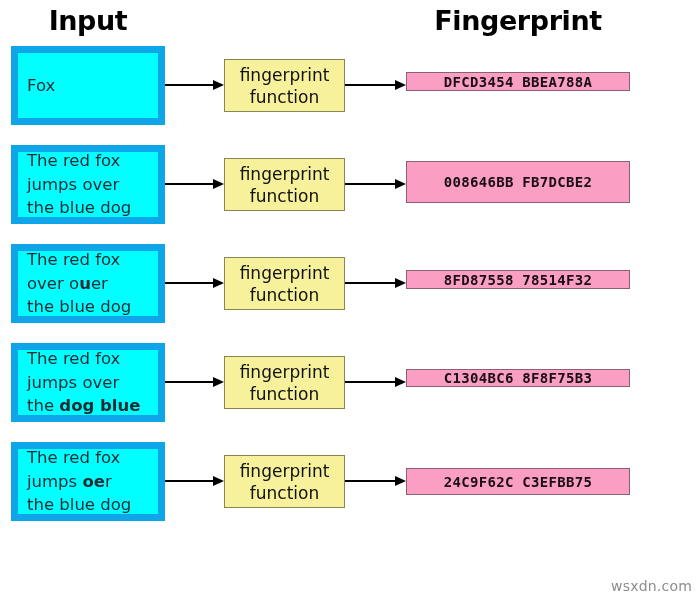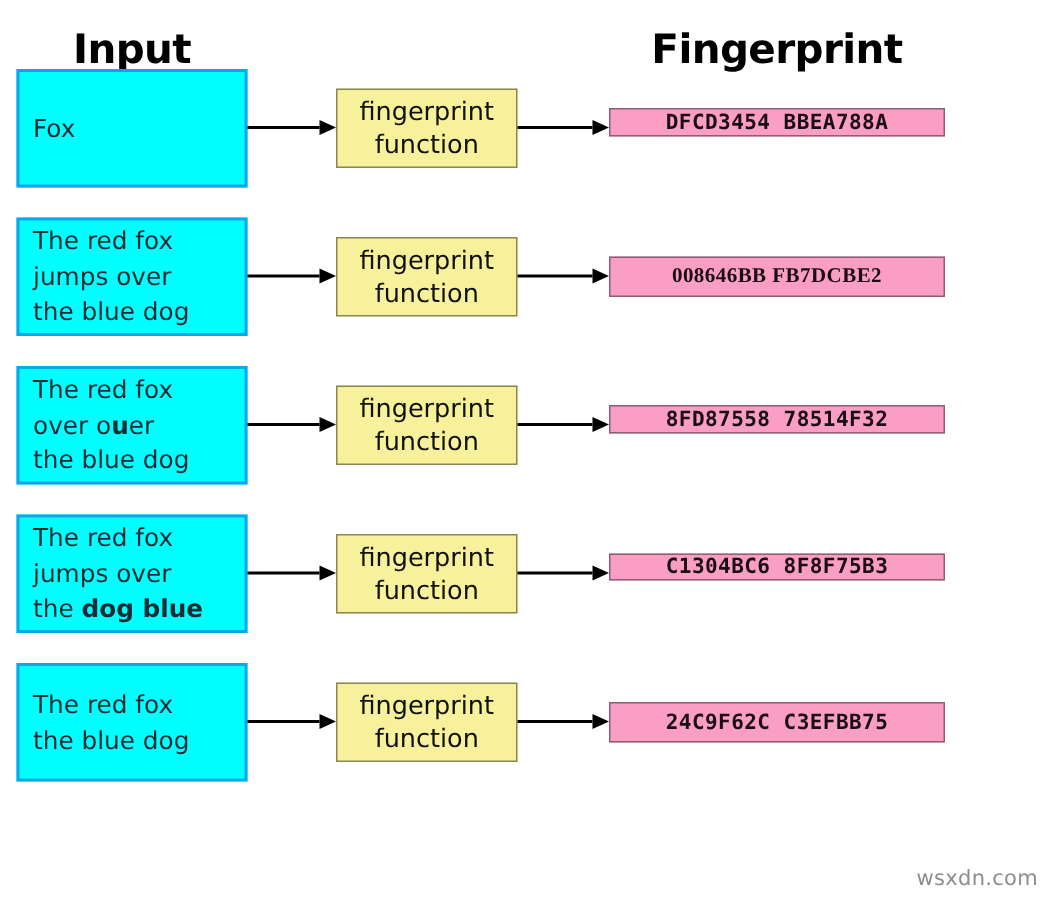--- a/index.html
+++ b/index.html
@@ -11,21 +11,21 @@
     height: 598px;
     background: #ffffff;
     font-family: "DejaVu Sans", sans-serif;
     overflow: hidden;
     position: relative;
   }
 
   
   .headers {
     position: absolute;
-    top: 13px;
+    top: 0;
     left: 0;
     width: 700px;
     height: 44px;
     text-decoration: underline;
   }
   .hdr {
     position: absolute;
     top: 4px;
     font-size: 27px;
     font-weight: bold;
@@ -42,21 +42,21 @@
     position: absolute;
     left: 0;
     width: 700px;
   }
 
   .in-box {
     position: absolute;
     left: 11px;
     box-sizing: border-box;
     background: #00ffff;
-    border: 2px solid #0ea5e9;
+    border: 7px solid #0ea5e9;
     color: #1a2b33;
     font-size: 16.5px;
     line-height: 23.5px;
     padding: 0 9px;
     display: flex;
     flex-direction: column;
     justify-content: center;
     align-items: flex-start;
     overflow: hidden;
   }
@@ -174,21 +174,21 @@
         <div class="head"></div>
       </div>
       <div class="fn-box" style="top: 158px; height: 53px;">
         <div class="ln">fingerprint</div>
         <div class="ln">function</div>
       </div>
       <div class="arrow arrow-b" style="top: 179px;">
         <div class="shaft" style="width: 50px;"></div>
         <div class="head"></div>
       </div>
-      <div class="fp-box" style="top: 171px; height: 27px; font-family: Liberation Serif, serif;">008646BB FB7DCBE2</div>
+      <div class="fp-box" style="top: 161px; height: 42px;">008646BB FB7DCBE2</div>
     </div>
     <div class="row">
       <div class="in-box" style="top: 244px; height: 79px; width: 154px;">
         <div class="ln"><span>The red fox</span></div>
         <div class="ln"><span>over o</span><b>u</b><span>er</span></div>
         <div class="ln"><span>the blue dog</span></div>
       </div>
       <div class="arrow arrow-a" style="top: 278px;">
         <div class="shaft" style="width: 48px;"></div>
         <div class="head"></div>
@@ -219,20 +219,21 @@
       </div>
       <div class="arrow arrow-b" style="top: 377px;">
         <div class="shaft" style="width: 50px;"></div>
         <div class="head"></div>
       </div>
       <div class="fp-box" style="top: 369px; height: 18px;">C1304BC6 8F8F75B3</div>
     </div>
     <div class="row">
       <div class="in-box" style="top: 442px; height: 79px; width: 154px;">
         <div class="ln"><span>The red fox</span></div>
+        <div class="ln"><span>jumps </span><b>oe</b><span>r</span></div>
         <div class="ln"><span>the blue dog</span></div>
       </div>
       <div class="arrow arrow-a" style="top: 476px;">
         <div class="shaft" style="width: 48px;"></div>
         <div class="head"></div>
       </div>
       <div class="fn-box" style="top: 455px; height: 53px;">
         <div class="ln">fingerprint</div>
         <div class="ln">function</div>
       </div>

